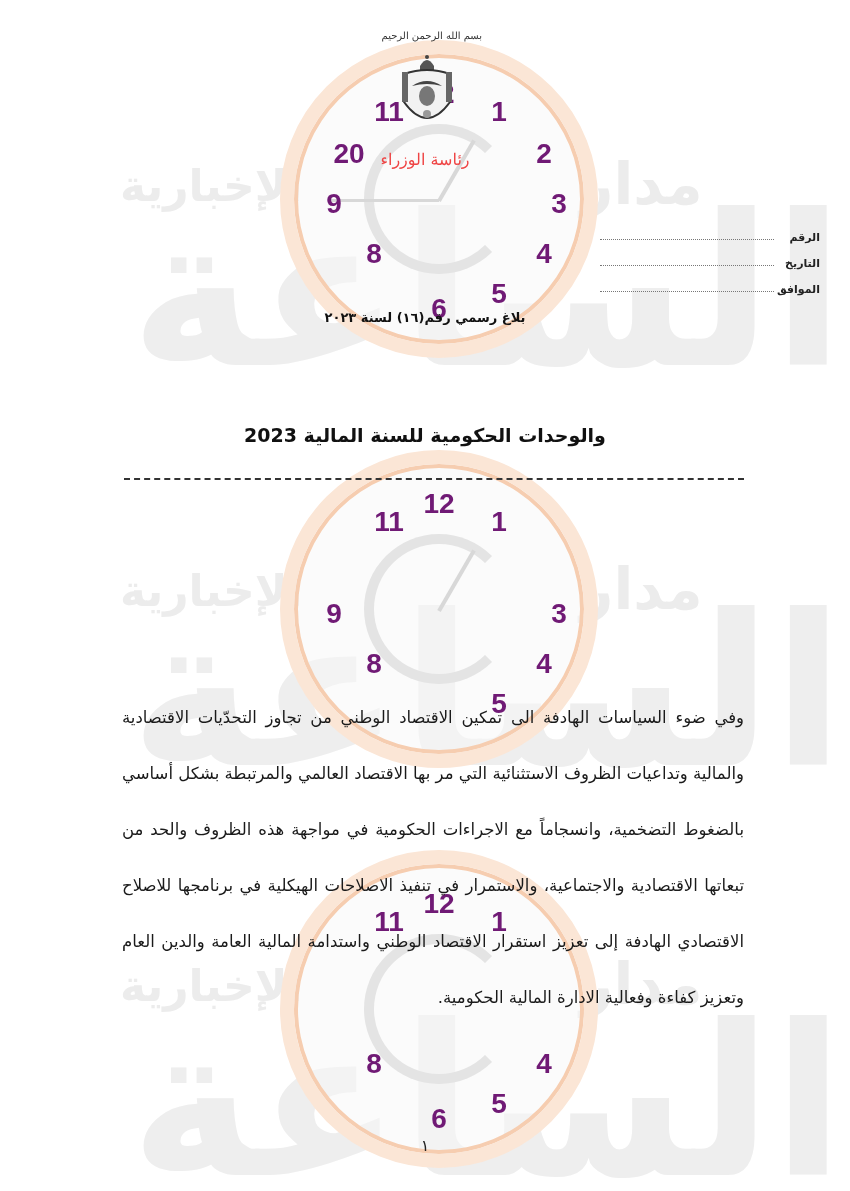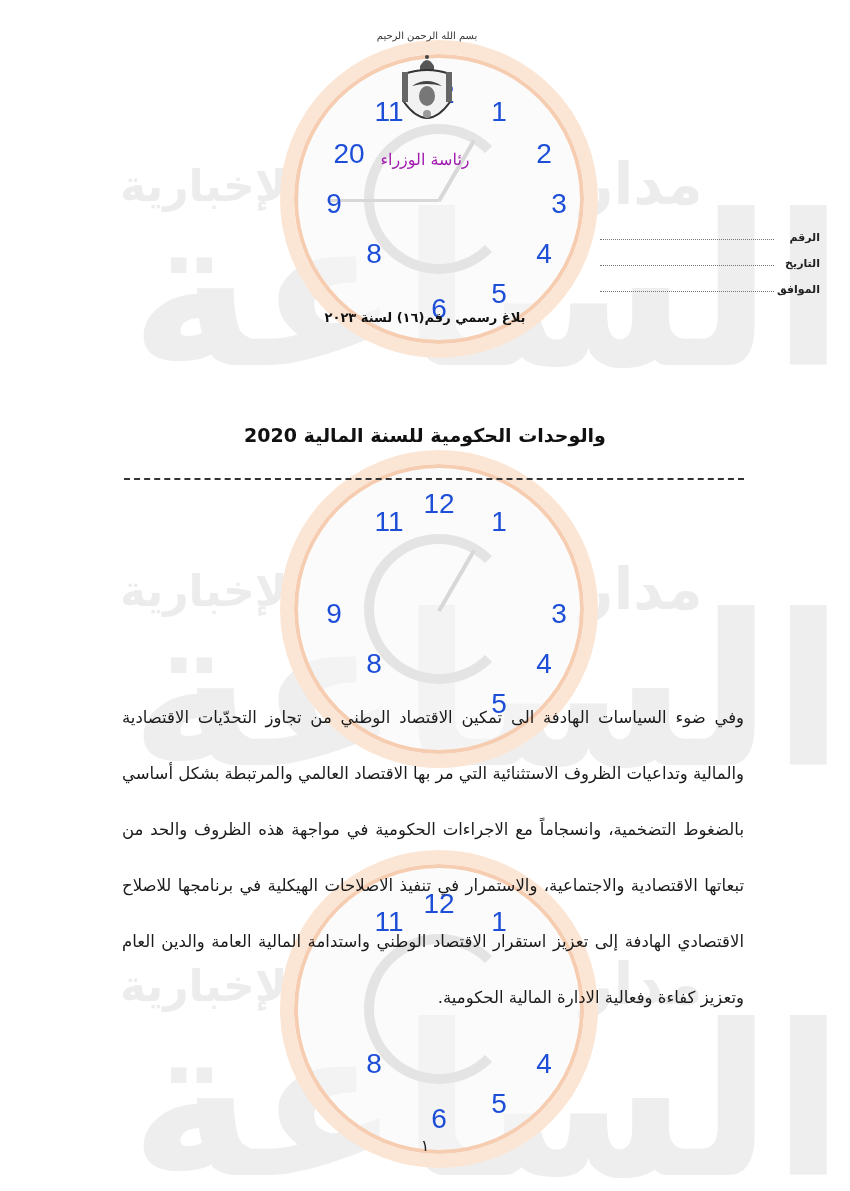--- a/index.html
+++ b/index.html
@@ -15,40 +15,40 @@
   .wm-word-big {
     position:absolute; font-family:"DejaVu Sans", sans-serif; font-weight:bold;
     color:#eeeeee; font-size:210px; direction:rtl; white-space:nowrap; letter-spacing:6px;
   }
   .clock {
     position:absolute; border-radius:50%;
     border:14px solid #fbe6d6; box-shadow: inset 0 0 0 4px #f6cdb0;
     background:rgba(248,248,248,0.55);
   }
   .clock .num {
-    position:absolute; font-family:"Liberation Sans", sans-serif; font-weight:normal;
-    color:#1d4ed8; font-size:28px; transform:translate(-50%,-50%);
+    position:absolute; font-family:"Liberation Sans", sans-serif; font-weight:bold;
+    color:#701a75; font-size:28px; transform:translate(-50%,-50%);
   }
   .clock .hand {
     position:absolute; background:#d8d8d8; transform-origin:left center;
   }
   .clock .inner {
     position:absolute; border-radius:50%; border:10px solid #e4e4e4; border-right-color:transparent;
   }
 
   .content { position:absolute; left:0; top:0; width:850px; height:1191px; z-index:1; }
 
   .basmala {
-    position:absolute; left:372px; top:30px; width:110px; text-align:center;
+    position:absolute; left:372px; top:30px; width:110px; text-align:right;
     font-family:"DejaVu Serif", serif; font-size:10px; color:#333;
   }
   .emblem { position:absolute; left:398px; top:52px; width:58px; height:78px; }
   .ministry {
     position:absolute; left:355px; top:150px; width:140px; text-align:center;
-    font-family:"DejaVu Serif", serif; font-size:16px; color:#a21caf; direction:rtl;
+    font-family:"DejaVu Serif", serif; font-size:16px; color:#ef4444; direction:rtl;
   }
 
   .meta { position:absolute; right:30px; top:218px; width:220px; direction:rtl; }
   .meta-row { display:flex; align-items:flex-end; height:26px; font-size:11px; color:#222; }
   .meta-row .lbl { width:46px; text-align:right; font-weight:bold; }
   .meta-row .dots { flex:1; border-bottom:1px dotted #777; margin-bottom:4px; margin-left:0; }
 
   .title1 {
     position:absolute; left:0; right:0; top:310px; text-align:center; direction:rtl;
     font-size:13px; font-weight:bold; color:#111;
@@ -161,20 +161,20 @@
       <span class="lbl">التاريخ</span>
       <span class="dots"></span>
     </div>
     <div class="meta-row">
       <span class="lbl">الموافق</span>
       <span class="dots"></span>
     </div>
   </div>
 
   <div class="title1">بلاغ رسمي رقم(١٦) لسنة ٢٠٢٣</div>
-  <div class="title3">والوحدات الحكومية للسنة المالية 2020</div>
+  <div class="title3">والوحدات الحكومية للسنة المالية 2023</div>
 
   <div class="dashes"></div>
 
   <div class="para p2">وفي ضوء السياسات الهادفة الى تمكين الاقتصاد الوطني من تجاوز التحدّيات الاقتصادية والمالية وتداعيات الظروف الاستثنائية التي مر بها الاقتصاد العالمي والمرتبطة بشكل أساسي بالضغوط التضخمية، وانسجاماً مع الاجراءات الحكومية في مواجهة هذه الظروف والحد من تبعاتها الاقتصادية والاجتماعية، والاستمرار في تنفيذ الاصلاحات الهيكلية في برنامجها للاصلاح الاقتصادي الهادفة إلى تعزيز استقرار الاقتصاد الوطني واستدامة المالية العامة والدين العام وتعزيز كفاءة وفعالية الادارة المالية الحكومية.</div>
 
   <div class="pagenum">١</div>
 </div>
 
 </body></html>

